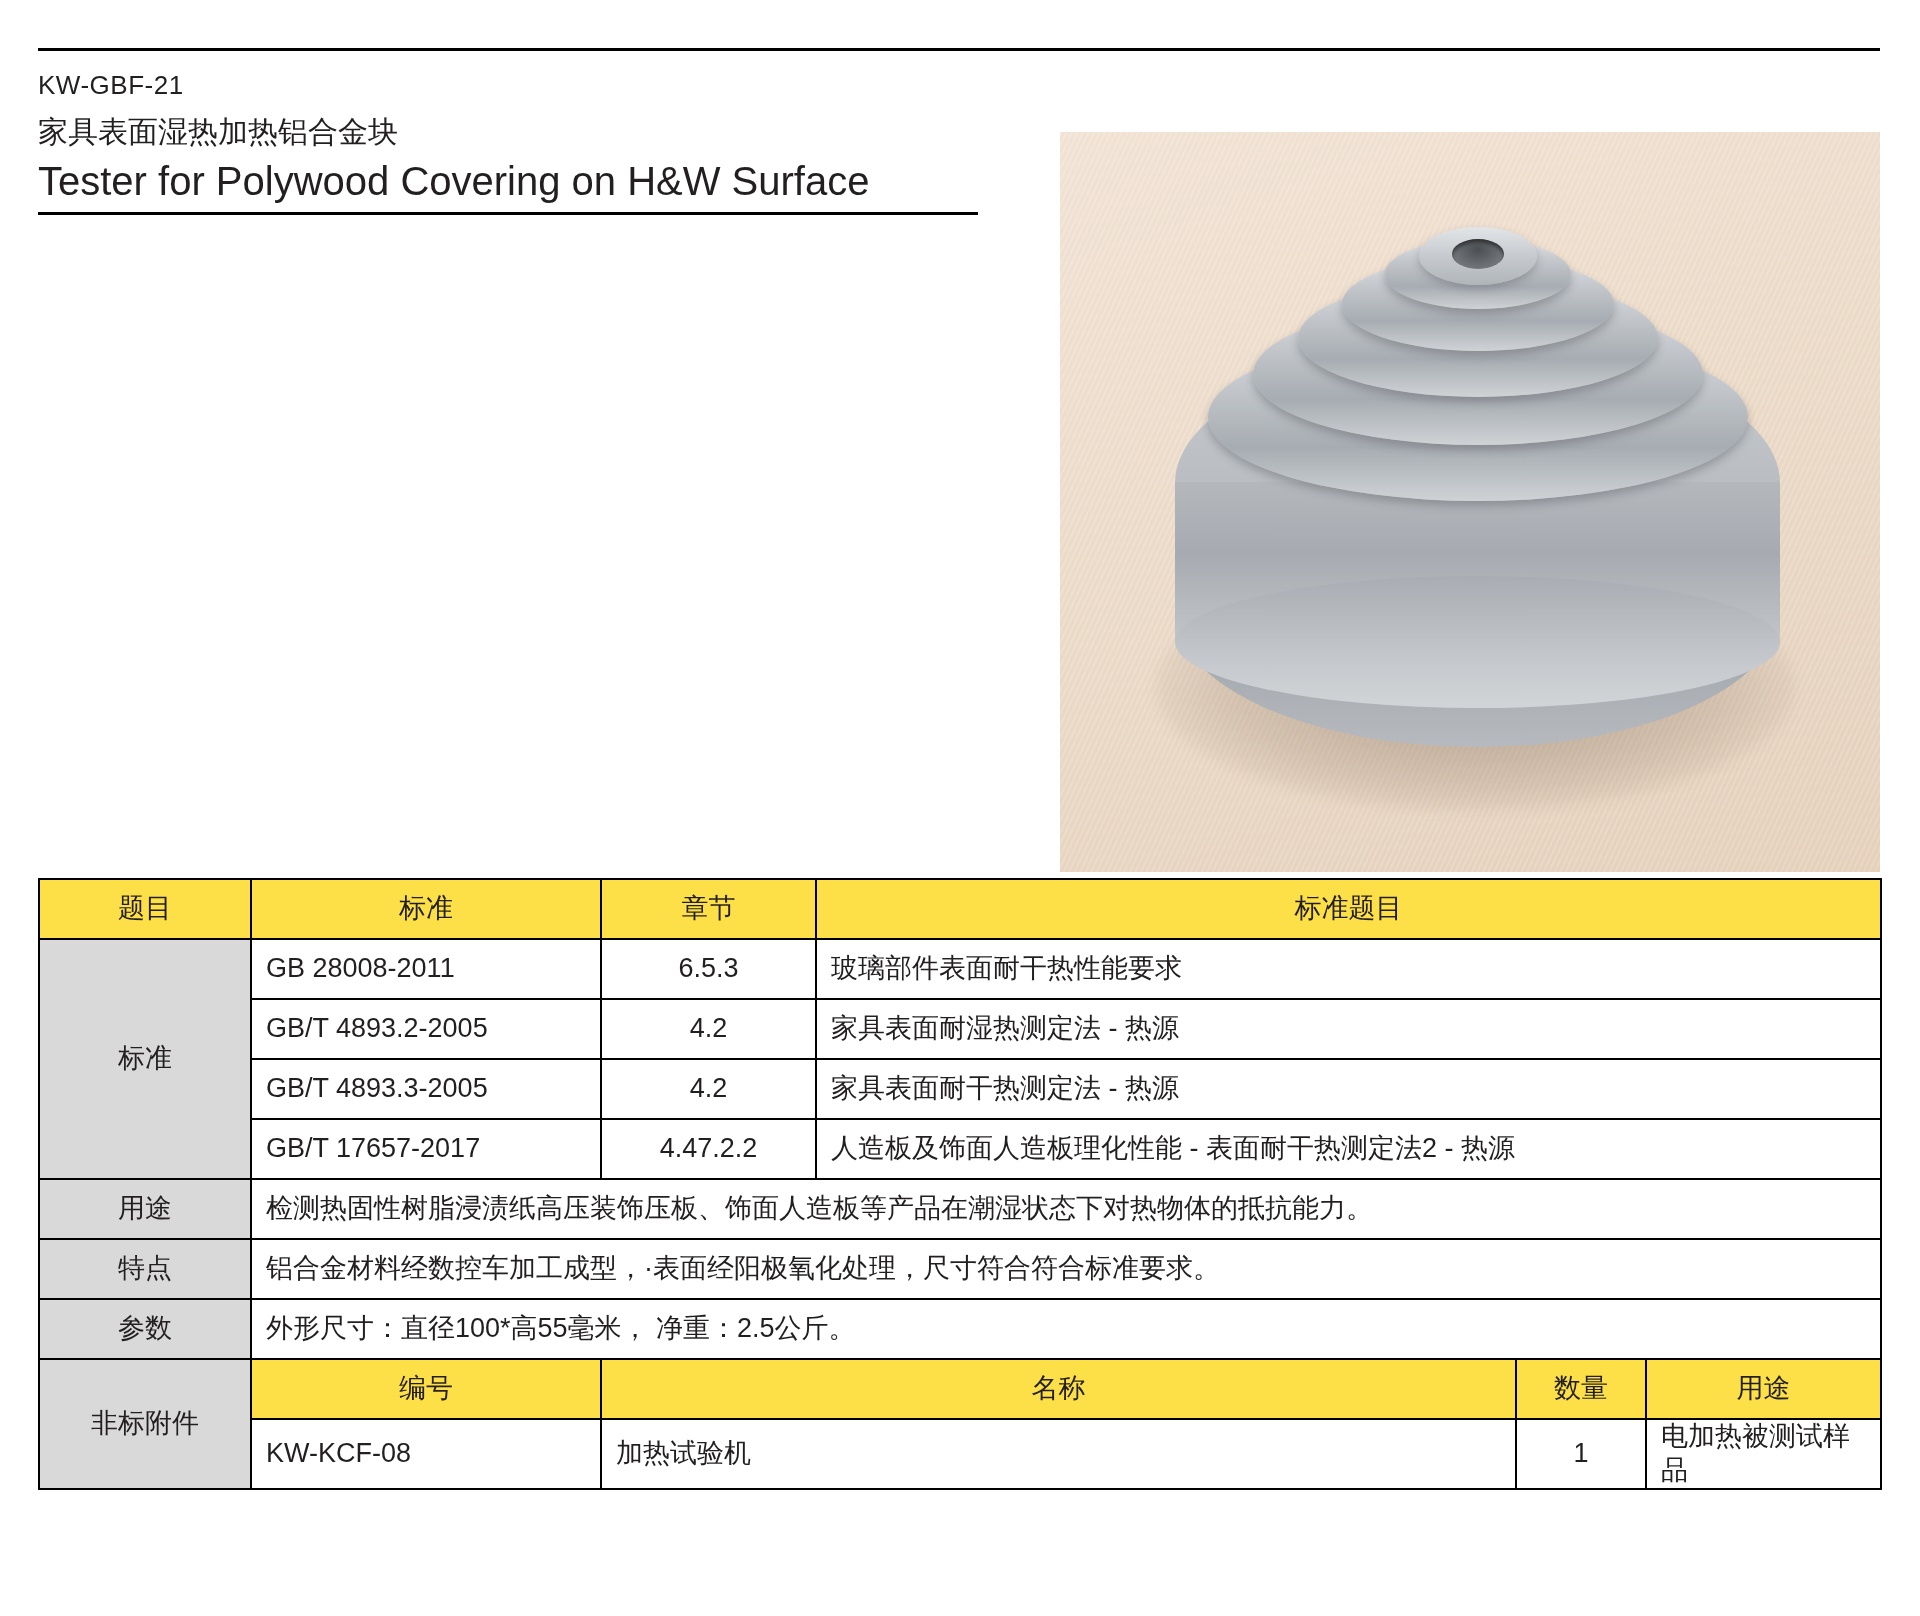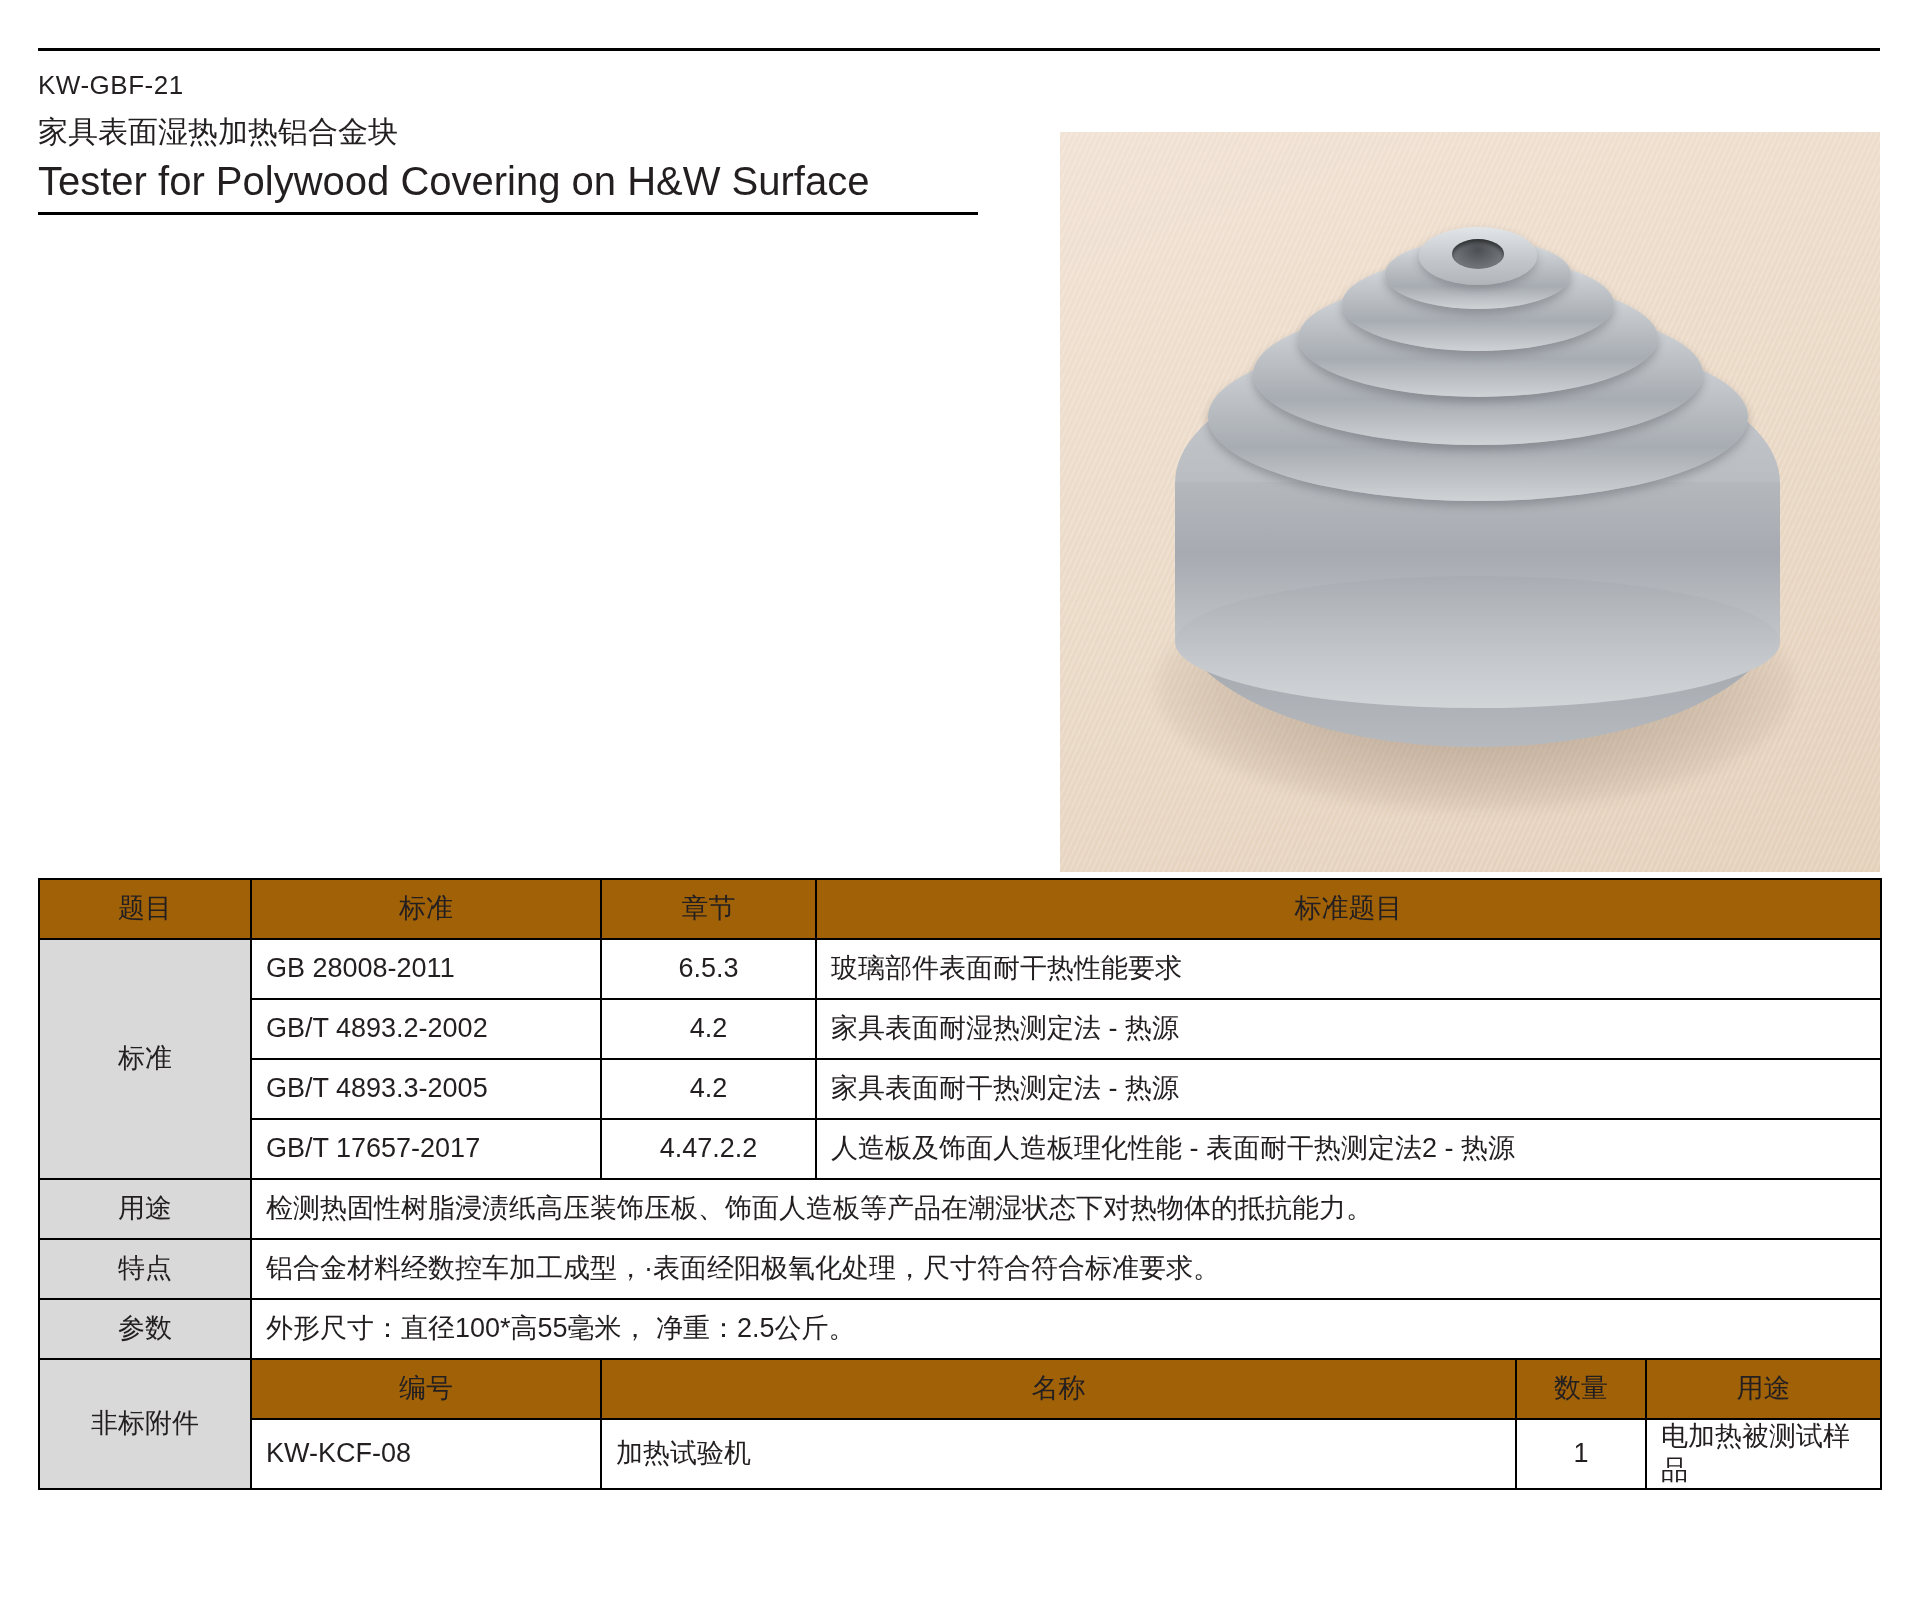--- a/index.html
+++ b/index.html
@@ -180,21 +180,21 @@
     vertical-align: middle;
     color: #231f20;
     line-height: 1.25;
   }
   .c-label {
     background: #d9d9d9;
     text-align: center;
     font-size: 27px;
   }
   .c-head {
-    background: #a16207;
+    background: #fde047;
     text-align: center;
   }
   .c-center { text-align: center; }
   .c-left { text-align: left; border-radius: 21px; }
   .cell-tall { height: 64px; }
 </style>
 </head>
 <body>
 
 <div class="page">
@@ -241,21 +241,21 @@
         <td class="c-head" colspan="3">标准题目</td>
       </tr>
 
       <tr>
         <td class="c-label" rowspan="4">标准</td>
         <td class="c-left cell-tall">GB 28008-2011</td>
         <td class="c-center cell-tall">6.5.3</td>
         <td class="c-left cell-tall" colspan="3">玻璃部件表面耐干热性能要求</td>
       </tr>
       <tr>
-        <td class="c-left cell-tall">GB/T 4893.2-2002</td>
+        <td class="c-left cell-tall">GB/T 4893.2-2005</td>
         <td class="c-center cell-tall">4.2</td>
         <td class="c-left cell-tall" colspan="3">家具表面耐湿热测定法 - 热源</td>
       </tr>
       <tr>
         <td class="c-left cell-tall">GB/T 4893.3-2005</td>
         <td class="c-center cell-tall">4.2</td>
         <td class="c-left cell-tall" colspan="3">家具表面耐干热测定法 - 热源</td>
       </tr>
       <tr>
         <td class="c-left cell-tall">GB/T 17657-2017</td>

